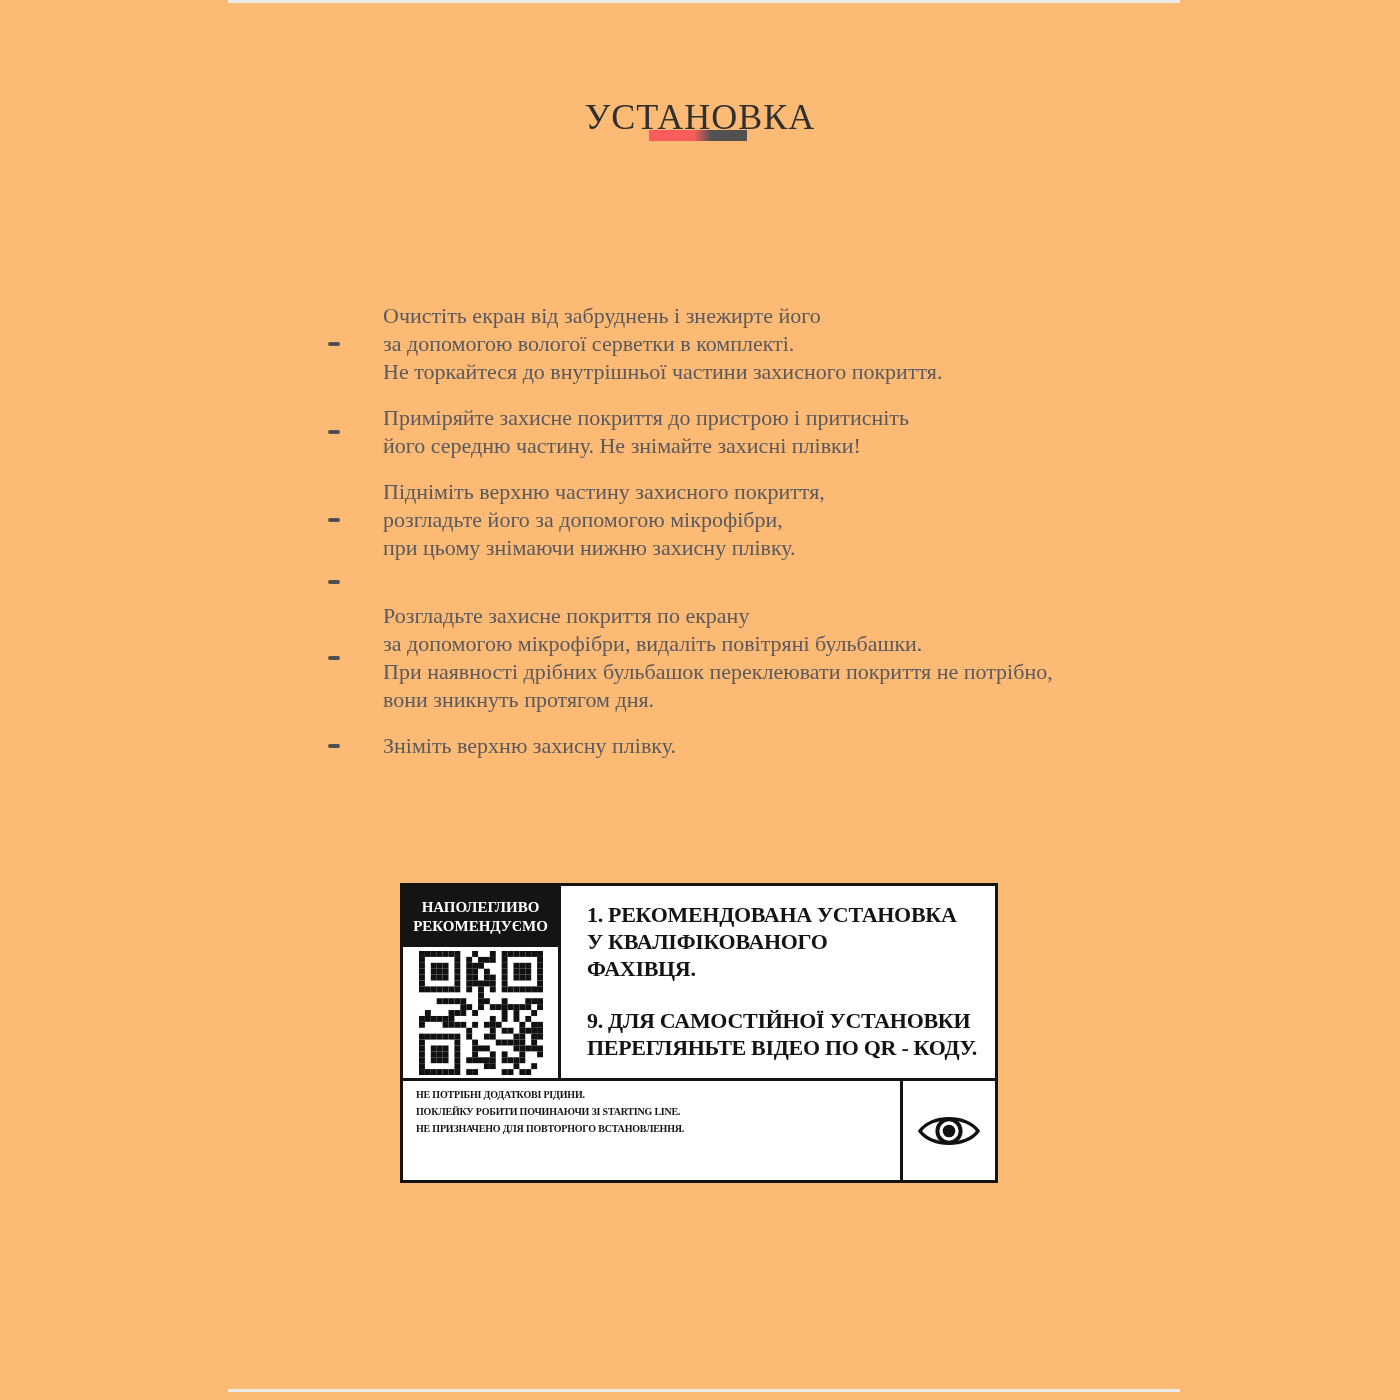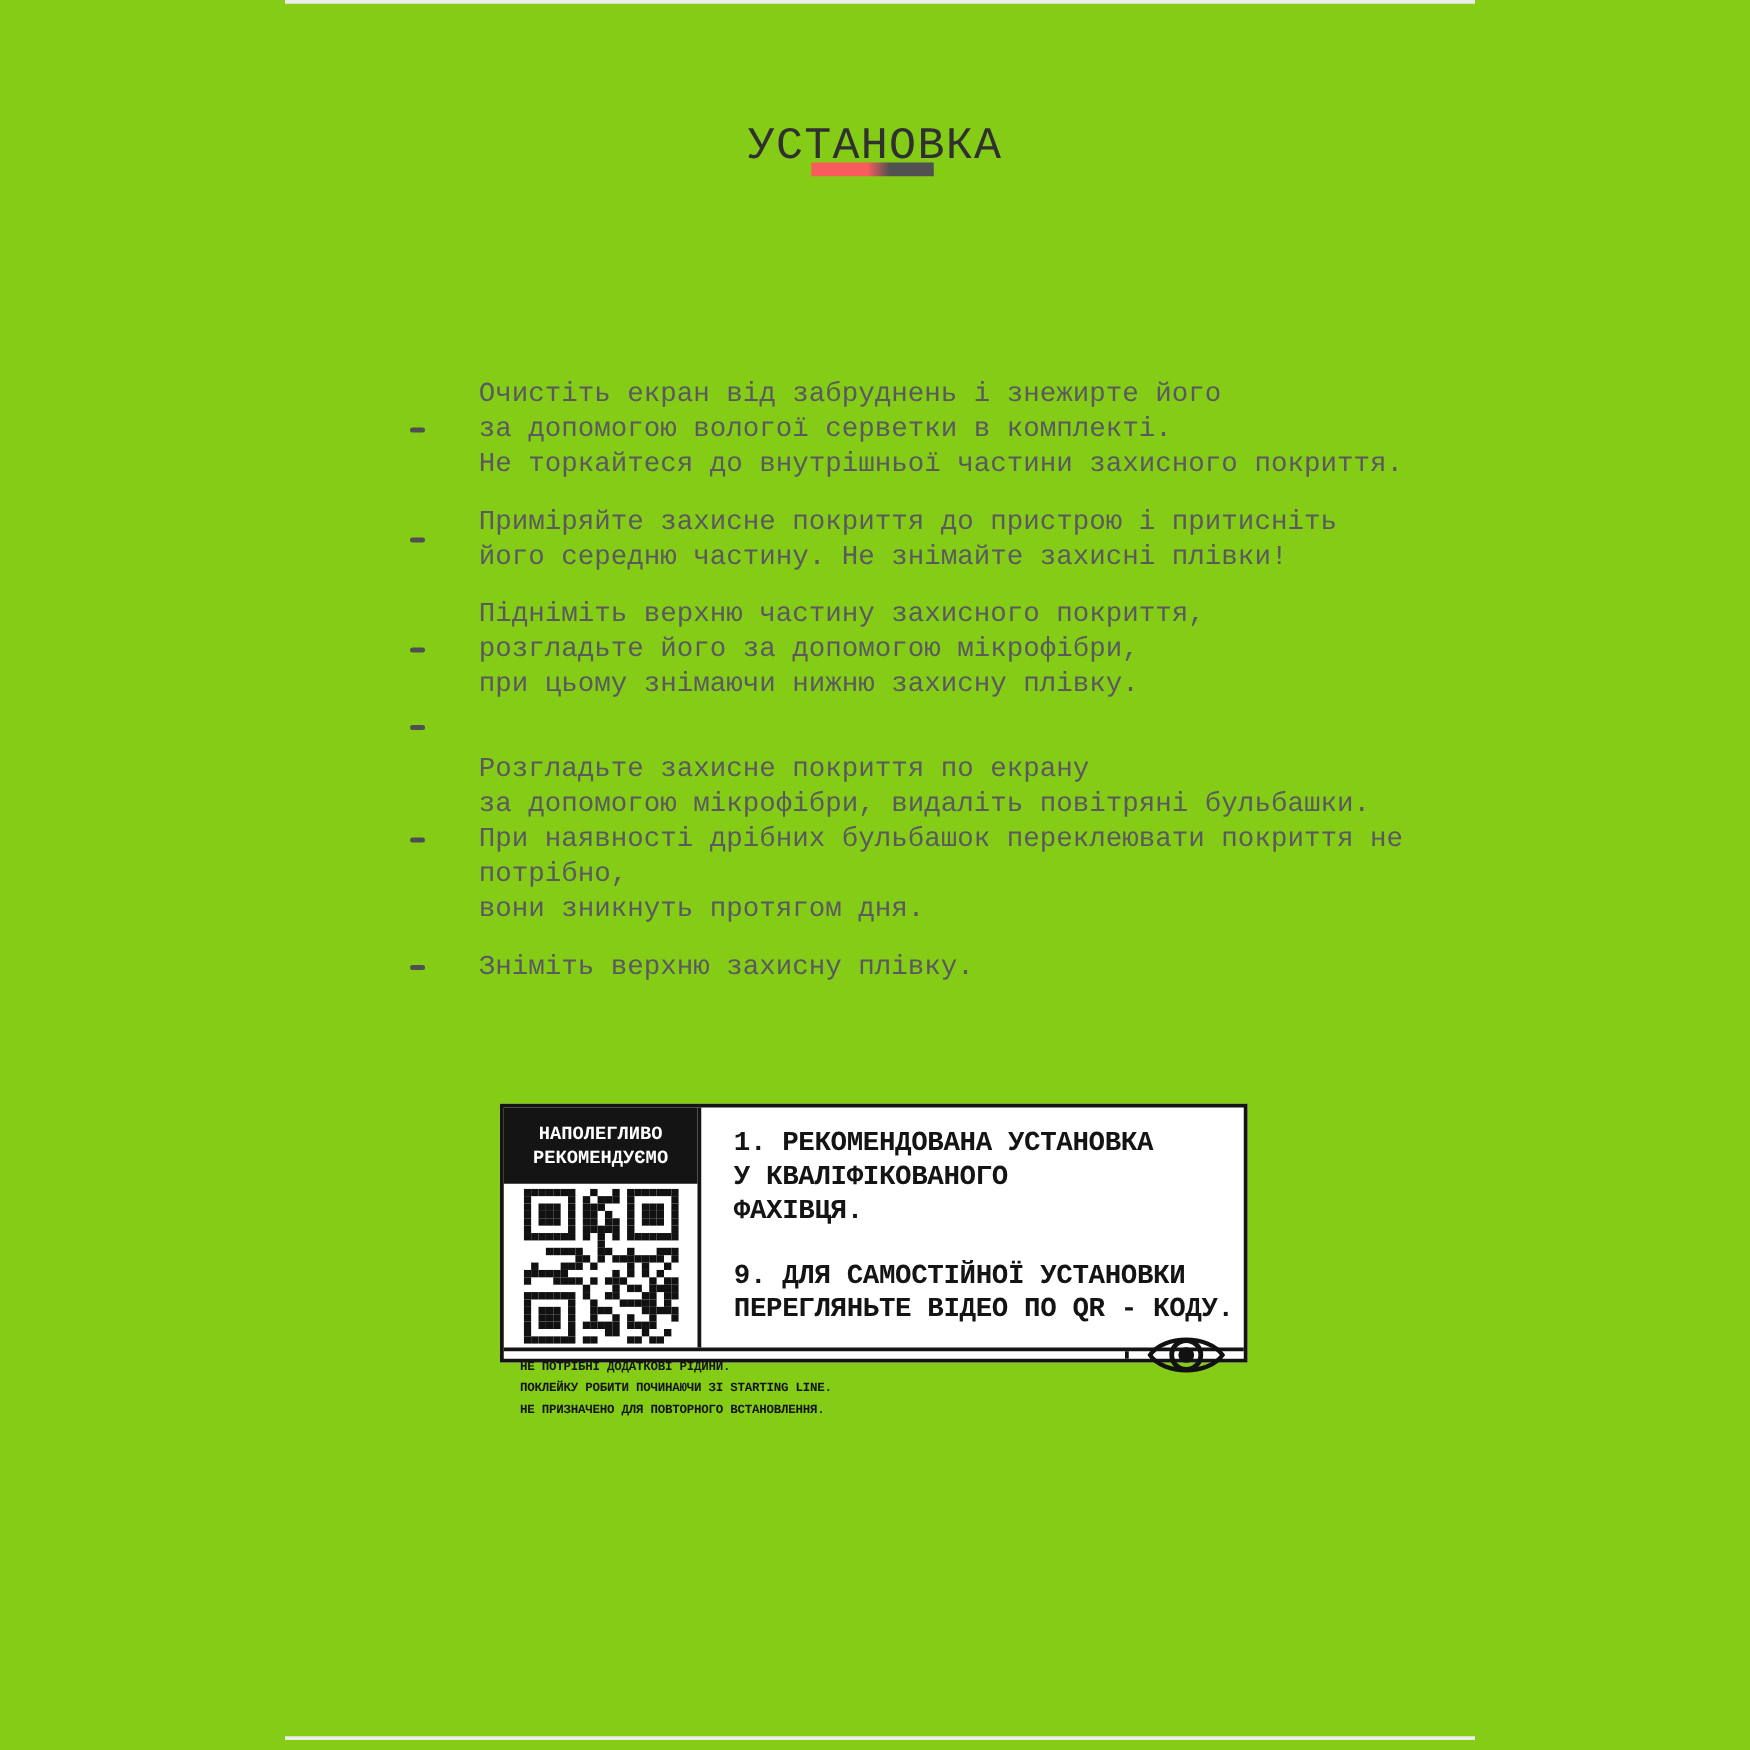--- a/index.html
+++ b/index.html
@@ -1,18 +1,18 @@
 <!DOCTYPE html>
 <html><head>
 <meta charset="utf-8">
 <style>
   html,body { margin:0; padding:0; background:#ffffff; }
   .page {
-    position:relative; width:1400px; height:1400px; background:#84cc16;
-    font-family:Liberation Mono, monospace; overflow:hidden;
+    position:relative; width:1400px; height:1400px; background:#fdba74;
+    font-family:Liberation Serif, serif; overflow:hidden;
   }
   .edge-line { position:absolute; left:228px; width:952px; height:3px; background:#ececec; }
   .edge-line.top { top:0; }
   .edge-line.bottom { top:1389px; }
 
   .title {
     position:absolute; top:72px; left:0; width:100%;
     text-align:center; font-size:36px; letter-spacing:1px;
     color:#303030; font-weight:400;
   }
@@ -26,21 +26,21 @@
   .instruction:nth-child(5) { margin-top:8px; }
   .bullet-dash {
     flex:0 0 12px; height:4px; background:#4f4f52; border-radius:2px;
     margin-right:43px;
   }
   .instruction-text {
     font-size:22px; line-height:28px; color:#5a5a5e; white-space:pre-line;
   }
 
   .rec-box {
-    position:absolute; left:400px; top:883px; width:598px; height:207px;
+    position:absolute; left:400px; top:883px; width:598px; height:300px;
     border:3px solid #141414; box-sizing:border-box; background:#fff;
     display:flex; flex-direction:column; color:#141414;
   }
   .rec-top { flex:0 0 192px; display:flex; border-bottom:3px solid #141414; min-height:0; }
   .rec-left { flex:0 0 155px; border-right:3px solid #141414; display:flex; flex-direction:column; }
   .rec-header {
     background:#141414; color:#ffffff; text-align:center;
     font-weight:700; font-size:15px; line-height:19px;
     padding:12px 2px 11px; white-space:pre-line;
   }

